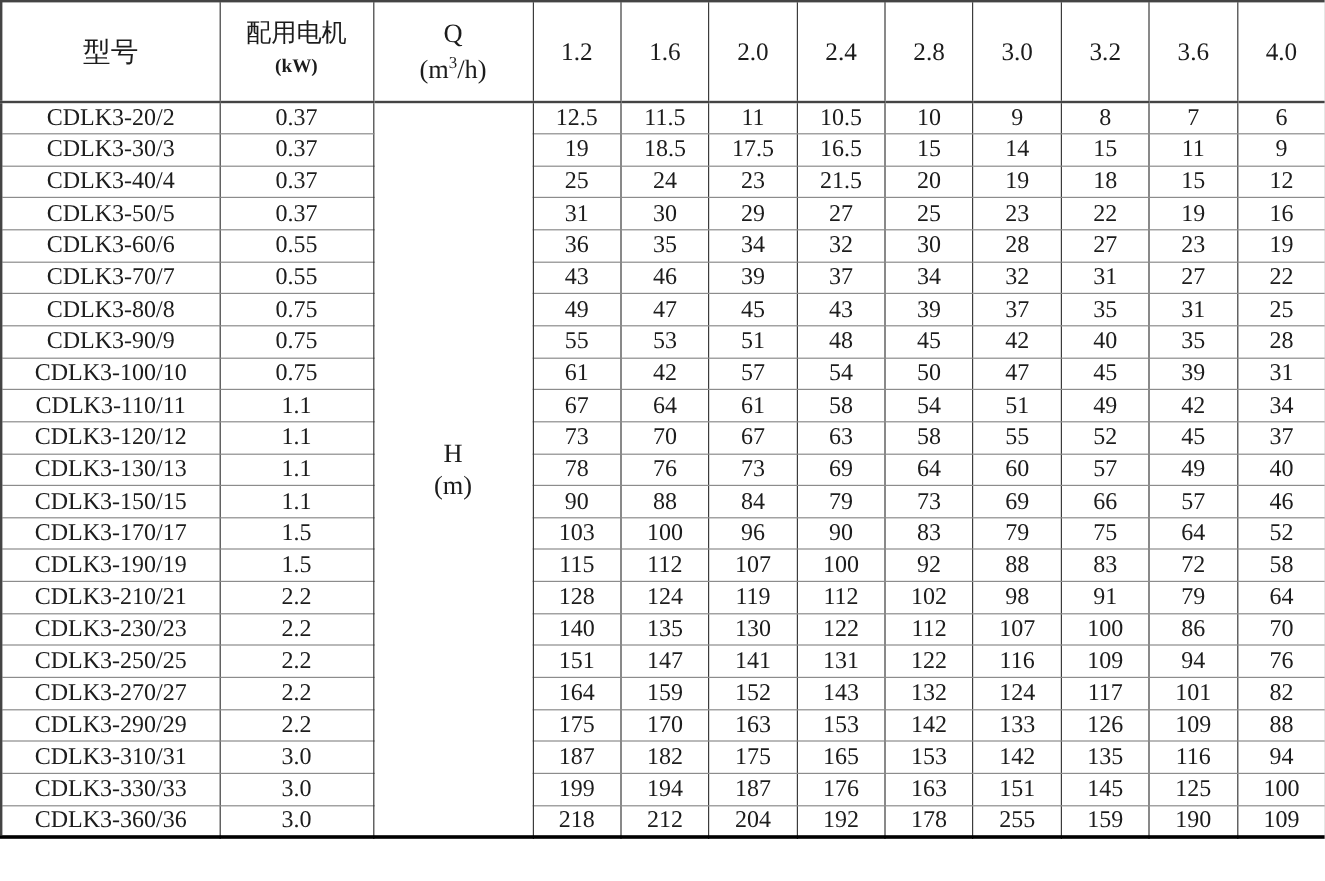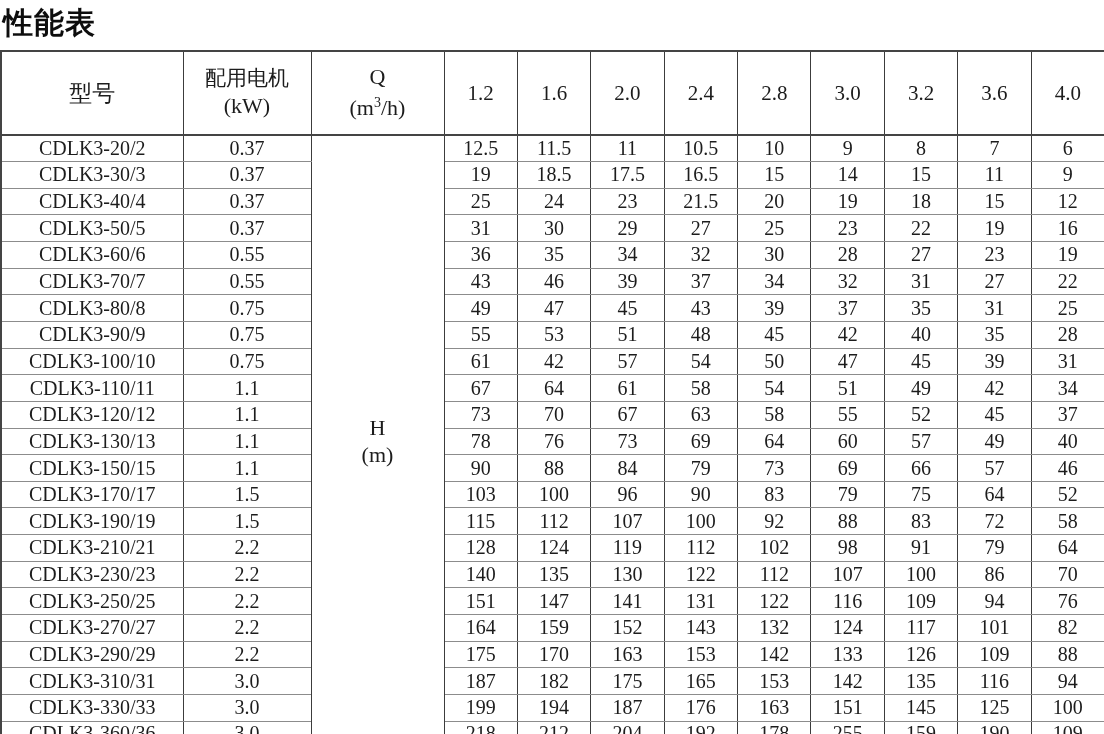--- a/index.html
+++ b/index.html
@@ -50,40 +50,39 @@
     background: #fff;
   }
   thead tr { height: 84px; }
   thead th { border-bottom: 2px solid #444; }
   tbody tr { height: 26.65px; }
   tbody td { border-top: 1px solid #8c8c8c; border-bottom: 1px solid #8c8c8c; }
 
   th.model-h { font-size: 23px; font-family: "Liberation Sans", sans-serif; }
   th.motor-h { font-size: 21px; }
   th.motor-h .cn { font-family: Liberation Mono, monospace; font-size: 21px; line-height: 26px; }
-  th.motor-h .en { font-family: "Liberation Serif", serif; font-size: 22px; line-height: 26px; }
+  th.motor-h .en { font-family: "Liberation Serif", serif; font-size: 16px; line-height: 26px; font-weight: bold; }
   th.q-h { font-size: 22px; line-height: 26px; }
   th.q-h sup { font-size: 14px; }
   th.flow { font-size: 21px; text-align: center; }
 
   td.model-cell { font-size: 20px; }
   td.power-cell { font-size: 20px; }
   td.head-cell  { font-size: 20px; }
   td.h-unit-cell {
     font-size: 22px;
     line-height: 27px;
     border-top: none;
     border-bottom: none;
   }
 </style>
 </head>
 <body>
 
 <div class="page">
-  <div class="title">性能表</div>
 
   <table class="perf">
     <colgroup>
       <col class="c-model">
       <col class="c-power">
       <col class="c-q">
       <col class="c-flow">
         <col class="c-flow">
         <col class="c-flow">
       <col class="c-flow">

